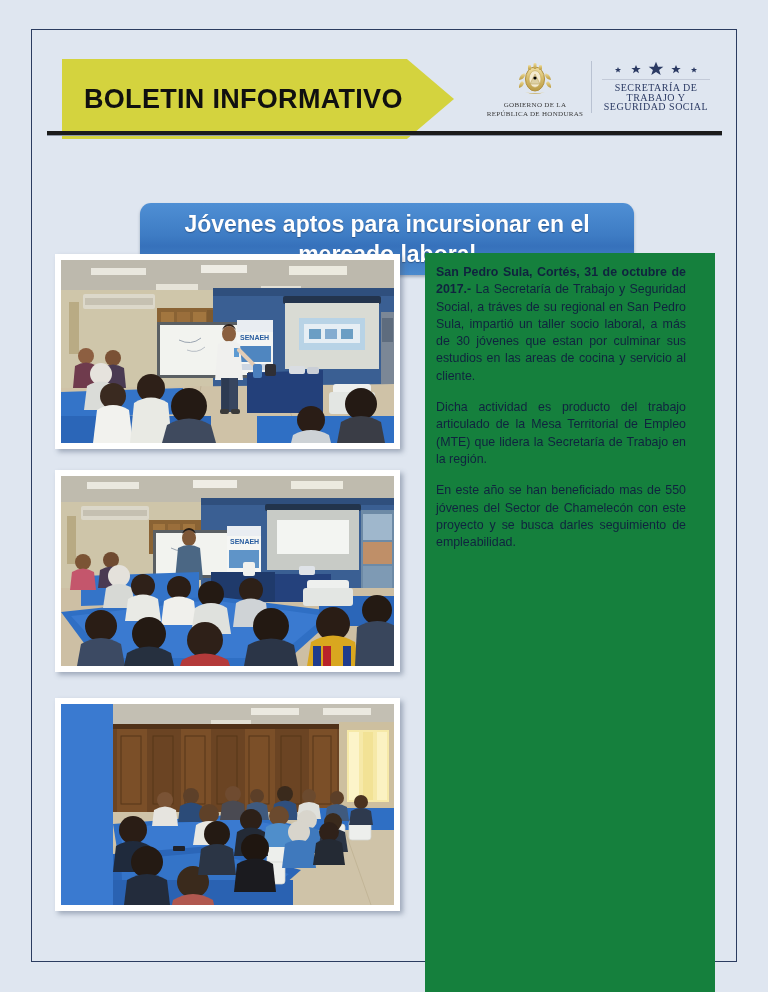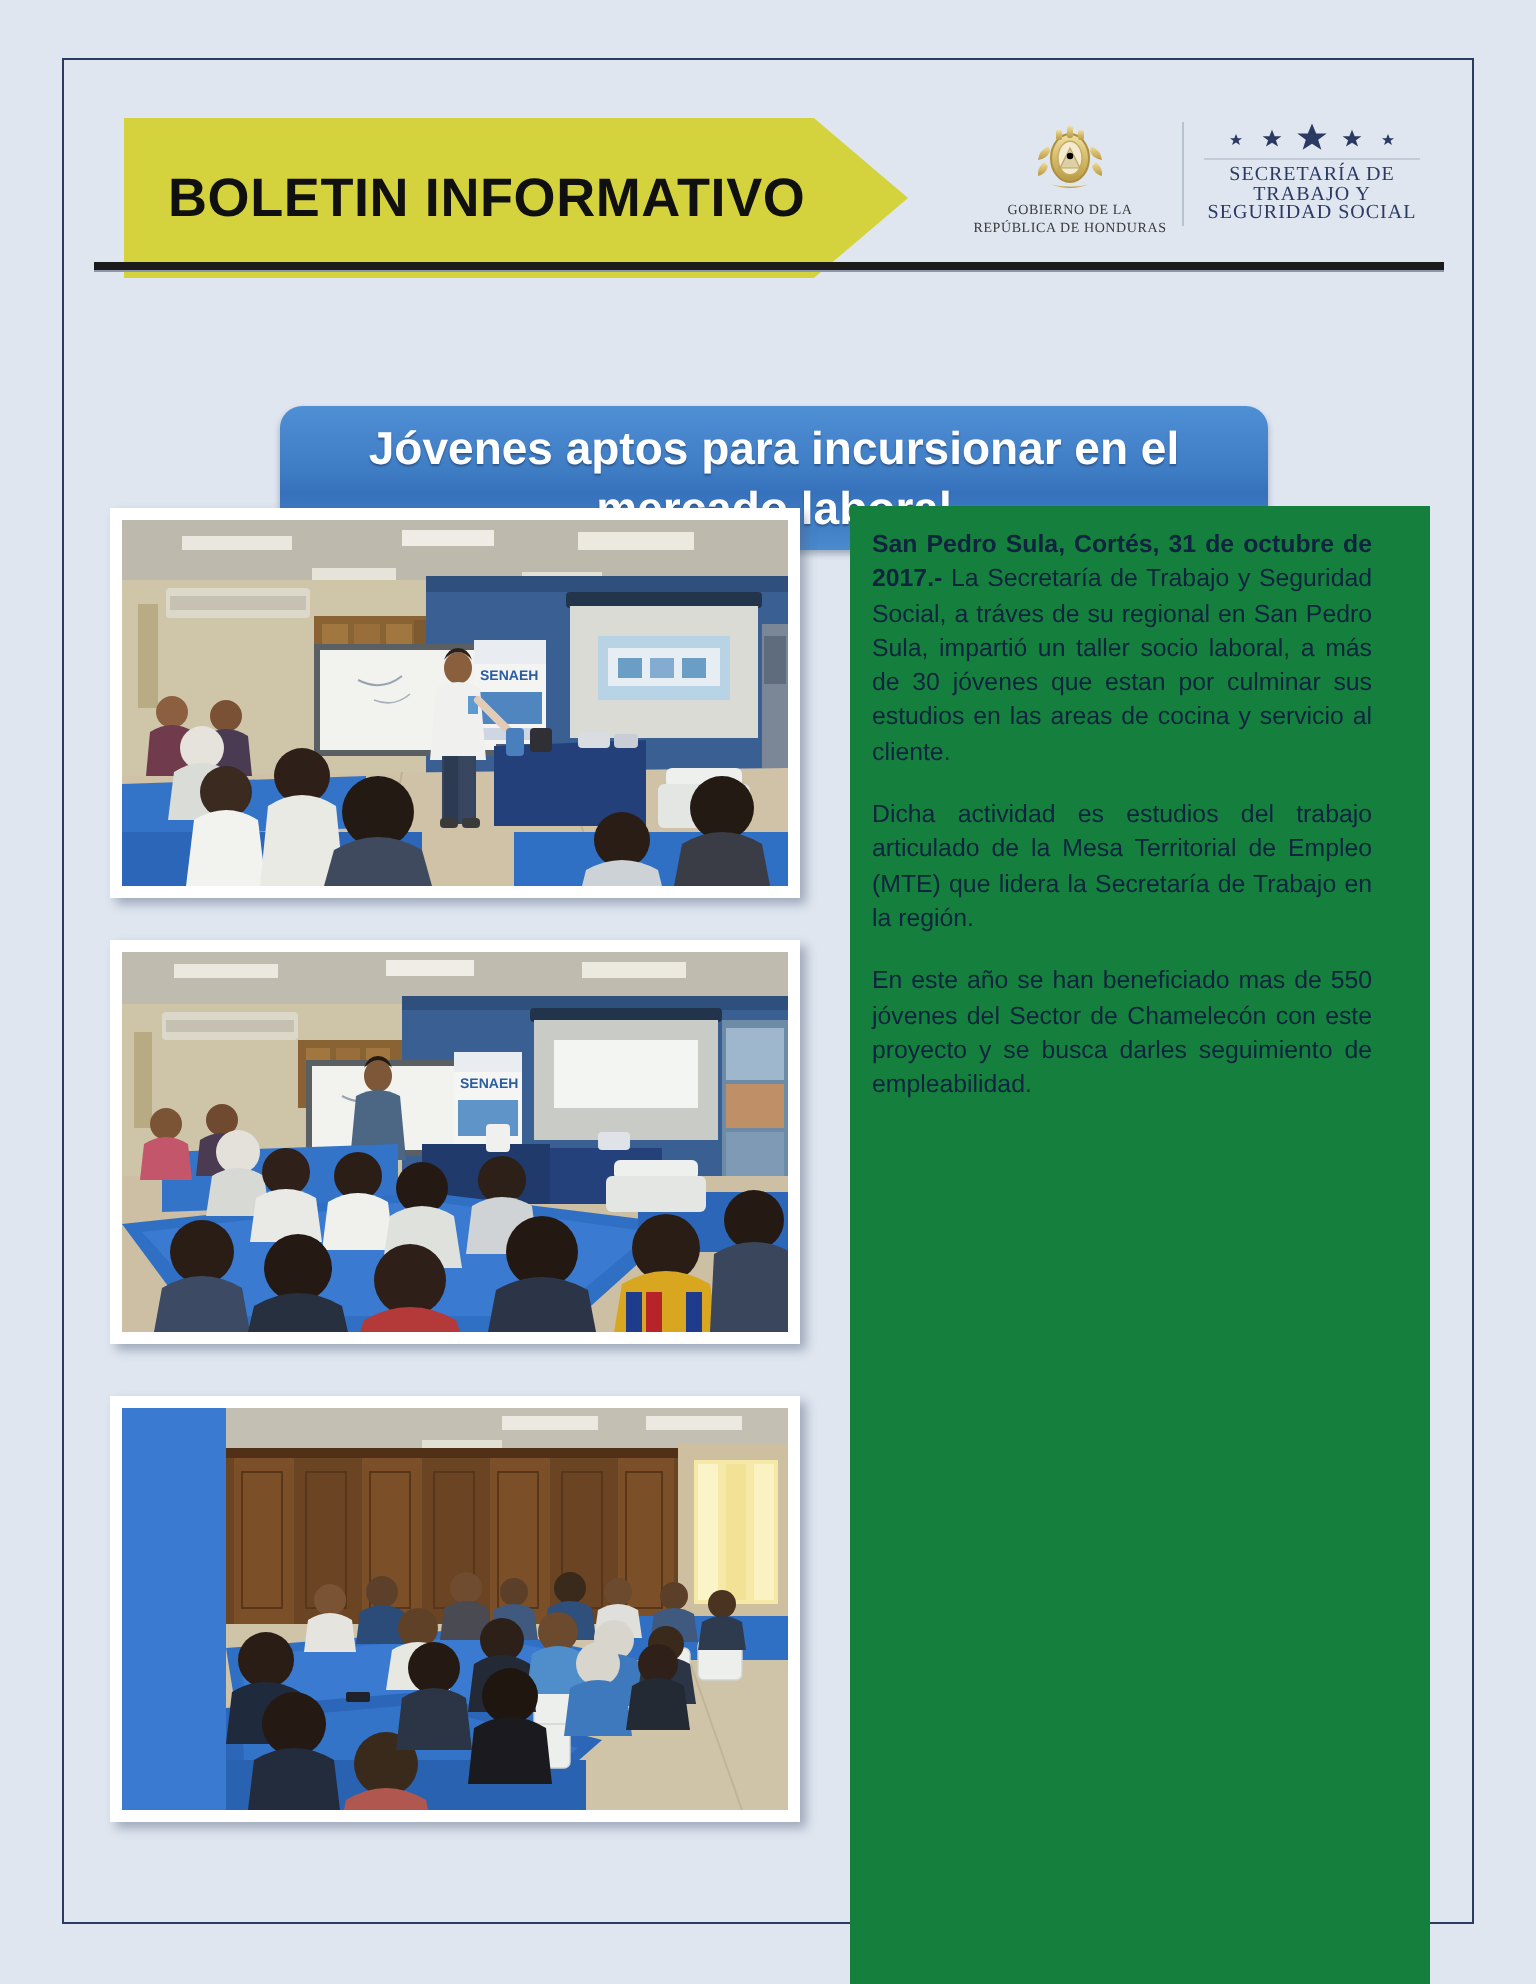--- a/index.html
+++ b/index.html
@@ -587,17 +587,17 @@
           <path d="M224 140 q14 -8 28 0 l3 24 l-34 0 Z" fill="#3f79bd"></path>
           <circle cx="268" cy="128" r="10" fill="#2f2119"></circle>
           <path d="M255 139 q13 -8 26 0 l3 22 l-32 0 Z" fill="#242a34"></path>
         </g>
       </svg>
     </div>
   </div>
 
   <div class="article">
     <p><span class="lead">San Pedro Sula, Cortés, 31 de octubre de 2017.-</span><span> La Secretaría de Trabajo y Seguridad Social, a tráves de su regional en San Pedro Sula, impartió un taller socio laboral, a más de 30 jóvenes que estan por culminar sus estudios en las areas de cocina y servicio al cliente.</span></p>
-    <p>Dicha actividad es estudios del trabajo articulado de la Mesa Territorial de Empleo (MTE) que lidera la Secretaría de Trabajo en la región.</p>
+    <p>Dicha actividad es producto del trabajo articulado de la Mesa Territorial de Empleo (MTE) que lidera la Secretaría de Trabajo en la región.</p>
     <p>En este año se han beneficiado mas de 550 jóvenes del Sector de Chamelecón con este proyecto y se busca darles seguimiento de empleabilidad.</p>
   </div>
 
 </div>
 
 </body></html>

